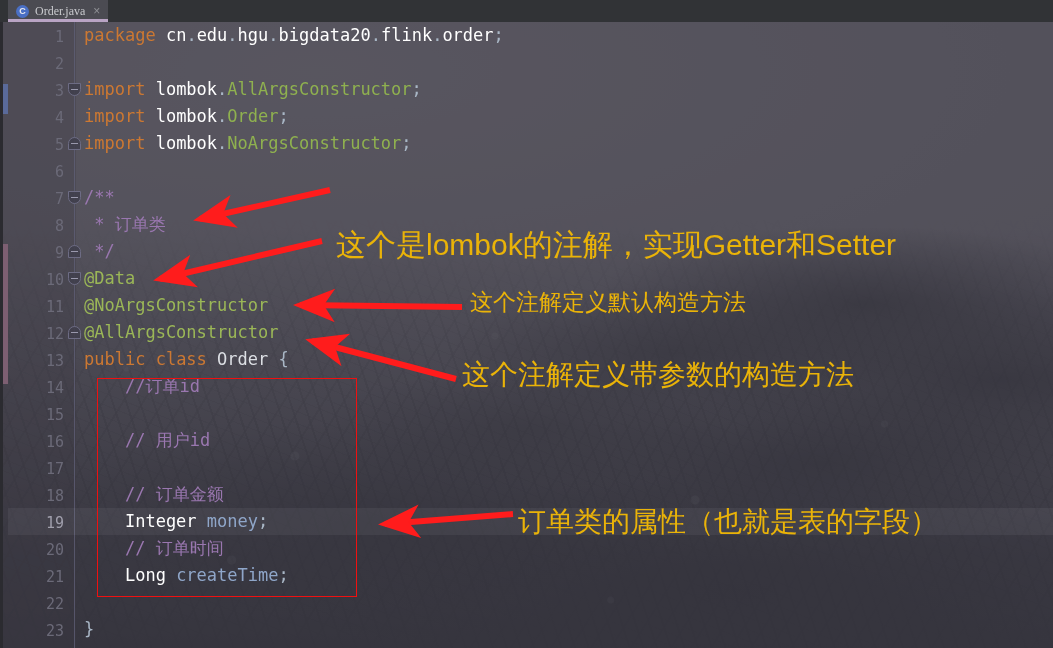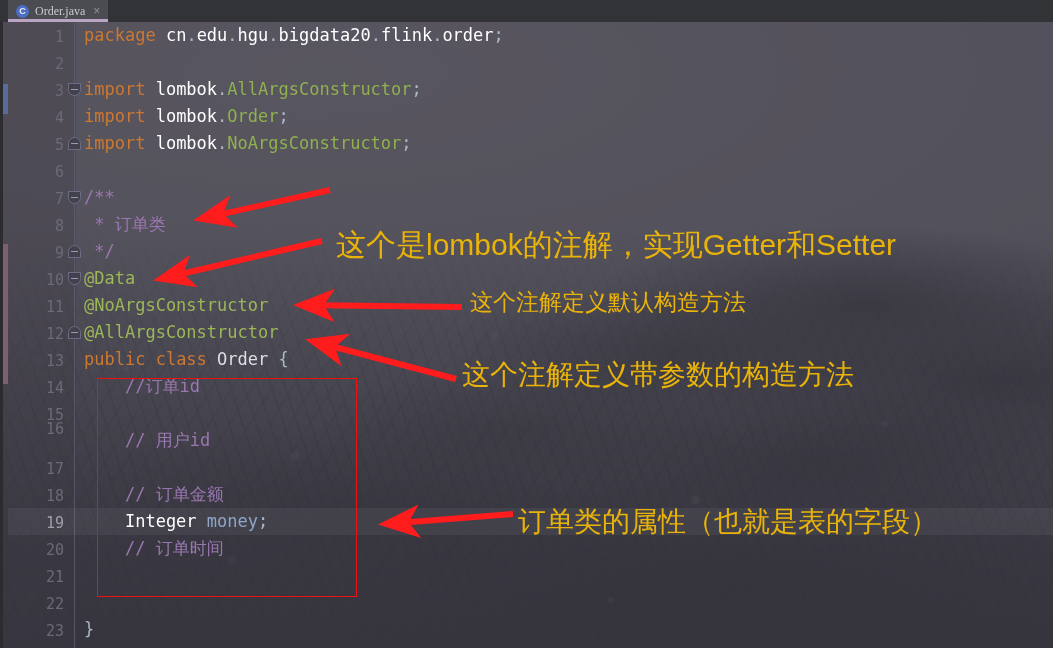--- a/index.html
+++ b/index.html
@@ -151,21 +151,21 @@
       <div class="lnum" style="top: 137px;">6</div>
       <div class="lnum" style="top: 164px;">7</div>
       <div class="lnum" style="top: 191px;">8</div>
       <div class="lnum" style="top: 218px;">9</div>
       <div class="lnum" style="top: 245px;">10</div>
       <div class="lnum" style="top: 272px;">11</div>
       <div class="lnum" style="top: 299px;">12</div>
       <div class="lnum" style="top: 326px;">13</div>
       <div class="lnum" style="top: 353px;">14</div>
       <div class="lnum" style="top: 380px;">15</div>
-      <div class="lnum" style="top: 394px;">16</div>
+      <div class="lnum" style="top: 407px;">16</div>
       <div class="lnum" style="top: 434px;">17</div>
       <div class="lnum" style="top: 461px;">18</div>
       <div class="lnum cur" style="top: 488px;">19</div>
       <div class="lnum" style="top: 515px;">20</div>
       <div class="lnum" style="top: 542px;">21</div>
       <div class="lnum" style="top: 569px;">22</div>
       <div class="lnum" style="top: 596px;">23</div>
     </div>
   <div id="foldline"></div>
 
@@ -182,20 +182,21 @@
       <div class="cline" style="top: 216px;"><span class="cmt"> */</span></div>
       <div class="cline" style="top: 243px;"><span class="anno">@Data</span></div>
       <div class="cline" style="top: 270px;"><span class="anno">@NoArgsConstructor</span></div>
       <div class="cline" style="top: 297px;"><span class="anno">@AllArgsConstructor</span></div>
       <div class="cline" style="top: 324px;"><span class="kw">public </span><span class="kw">class </span><span class="id">Order</span><span class="pun"> {</span></div>
       <div class="cline" style="top: 351px;"><span class="cmt">    //订单id</span></div>
       <div class="cline" style="top: 405px;"><span class="cmt">    // 用户id</span></div>
       <div class="cline" style="top: 459px;"><span class="cmt">    // 订单金额</span></div>
       <div class="cline" style="top: 486px;"><span class="pl">    Integer </span><span class="fld">money</span><span class="pun">;</span></div>
       <div class="cline" style="top: 513px;"><span class="cmt">    // 订单时间</span></div>
+      <div class="cline" style="top: 540px;"><span class="pl">    Long </span><span class="fld">createTime</span><span class="pun">;</span></div>
       <div class="cline" style="top: 567px;"></div>
       <div class="cline" style="top: 594px;"><span class="pun">}</span></div>
     </div>
 
   <div id="anno">
     <div id="redbox"></div>
 
     <svg width="1053" height="648" style="position:absolute;left:0;top:0;">
       <defs>
         <marker id="ah" viewBox="0 0 12 12" refX="10" refY="6" markerWidth="7" markerHeight="7" orient="auto-start-reverse">

